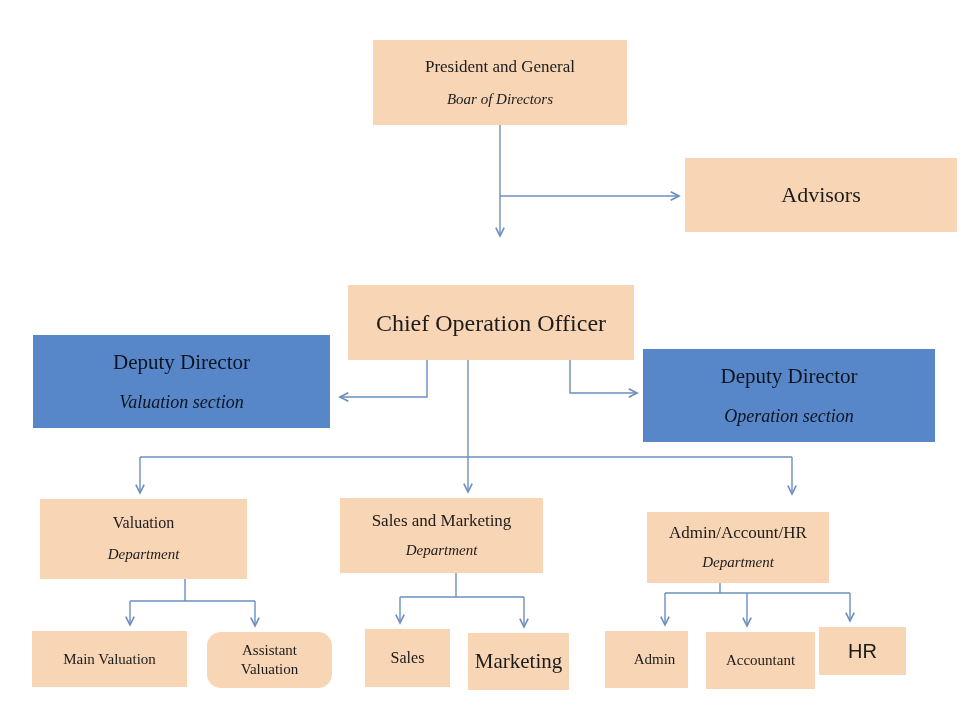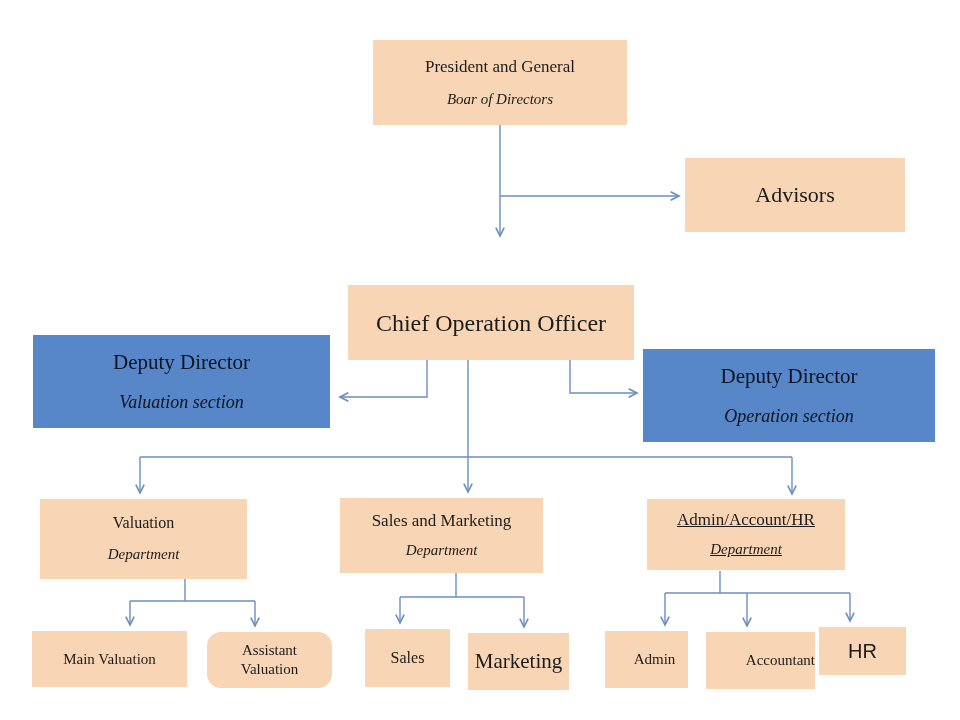--- a/index.html
+++ b/index.html
@@ -28,38 +28,38 @@
     gap:8px;
   }
   .peach{background:var(--peach);}
   .bluebox{background:var(--blue);color:#0d1420;}
   .l1{line-height:1.25;}
   .l2{font-style:italic;line-height:1.3;}
 
   
   .n-president{left:373px;top:40px;width:254px;height:85px;font-size:17px;}
   .n-president .l2{font-size:15px;margin-top:5px;}
-  .n-advisors{left:685px;top:158px;width:220px;height:74px;font-size:22px;justify-content:center;}
+  .n-advisors{left:685px;top:158px;width:272px;height:74px;font-size:22px;justify-content:center;}
   .n-coo{left:348px;top:242px;width:286px;height:75px;font-size:24px;margin-top:43px;}
   .n-dep-val{left:33px;top:335px;width:297px;height:93px;font-size:21px;}
   .n-dep-val .l2{font-size:18px;margin-top:8px;}
   .n-dep-op{left:643px;top:349px;width:292px;height:93px;font-size:21px;}
   .n-dep-op .l2{font-size:18px;margin-top:8px;}
   .n-valdept{left:40px;top:499px;width:207px;height:80px;font-size:16px;}
   .n-valdept .l2{font-size:15px;margin-top:4px;}
   .n-salesdept{left:340px;top:498px;width:203px;height:75px;font-size:17px;}
   .n-salesdept .l2{font-size:15px;margin-top:2px;}
-  .n-admindept{left:647px;top:499px;width:198px;height:71px;font-size:17px;text-decoration:underline;}
+  .n-admindept{left:647px;top:512px;width:182px;height:71px;font-size:17px;}
   .n-admindept .l2{font-size:15px;margin-top:2px;}
   .n-mainval{left:32px;top:631px;width:155px;height:56px;font-size:15px;}
   .n-assistval{left:207px;top:632px;width:125px;height:56px;font-size:15px;padding:0 10px;border-radius:14px;}
   .n-sales{left:365px;top:629px;width:85px;height:58px;font-size:16px;}
   .n-marketing{left:468px;top:633px;width:101px;height:57px;font-size:21px;}
   .n-admin{left:605px;top:631px;width:83px;height:57px;font-size:15px;padding-left:16px;}
-  .n-accountant{left:706px;top:632px;width:109px;height:57px;font-size:15px;align-items:flex-end;}
+  .n-accountant{left:706px;top:632px;width:109px;height:57px;font-size:15px;}
   .n-hr{left:819px;top:627px;width:87px;height:48px;font-size:20px;font-family:"Liberation Sans", sans-serif;}
 </style>
 </head>
 <body>
 
 <div class="canvas">
 
   <svg class="connectors" width="960" height="720" viewBox="0 0 960 720" aria-hidden="true">
     <defs>
       <marker id="arrowhead" viewBox="0 0 10 10" refX="8.5" refY="5" markerWidth="8.5" markerHeight="8.5" orient="auto">

